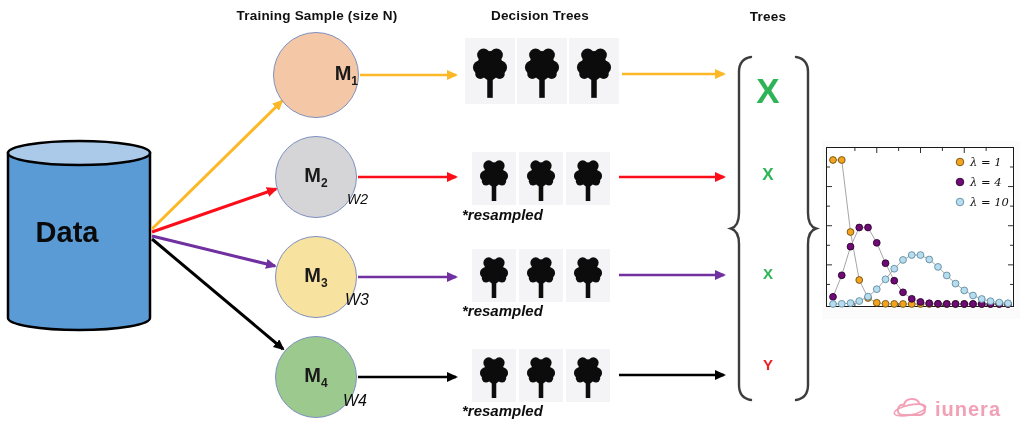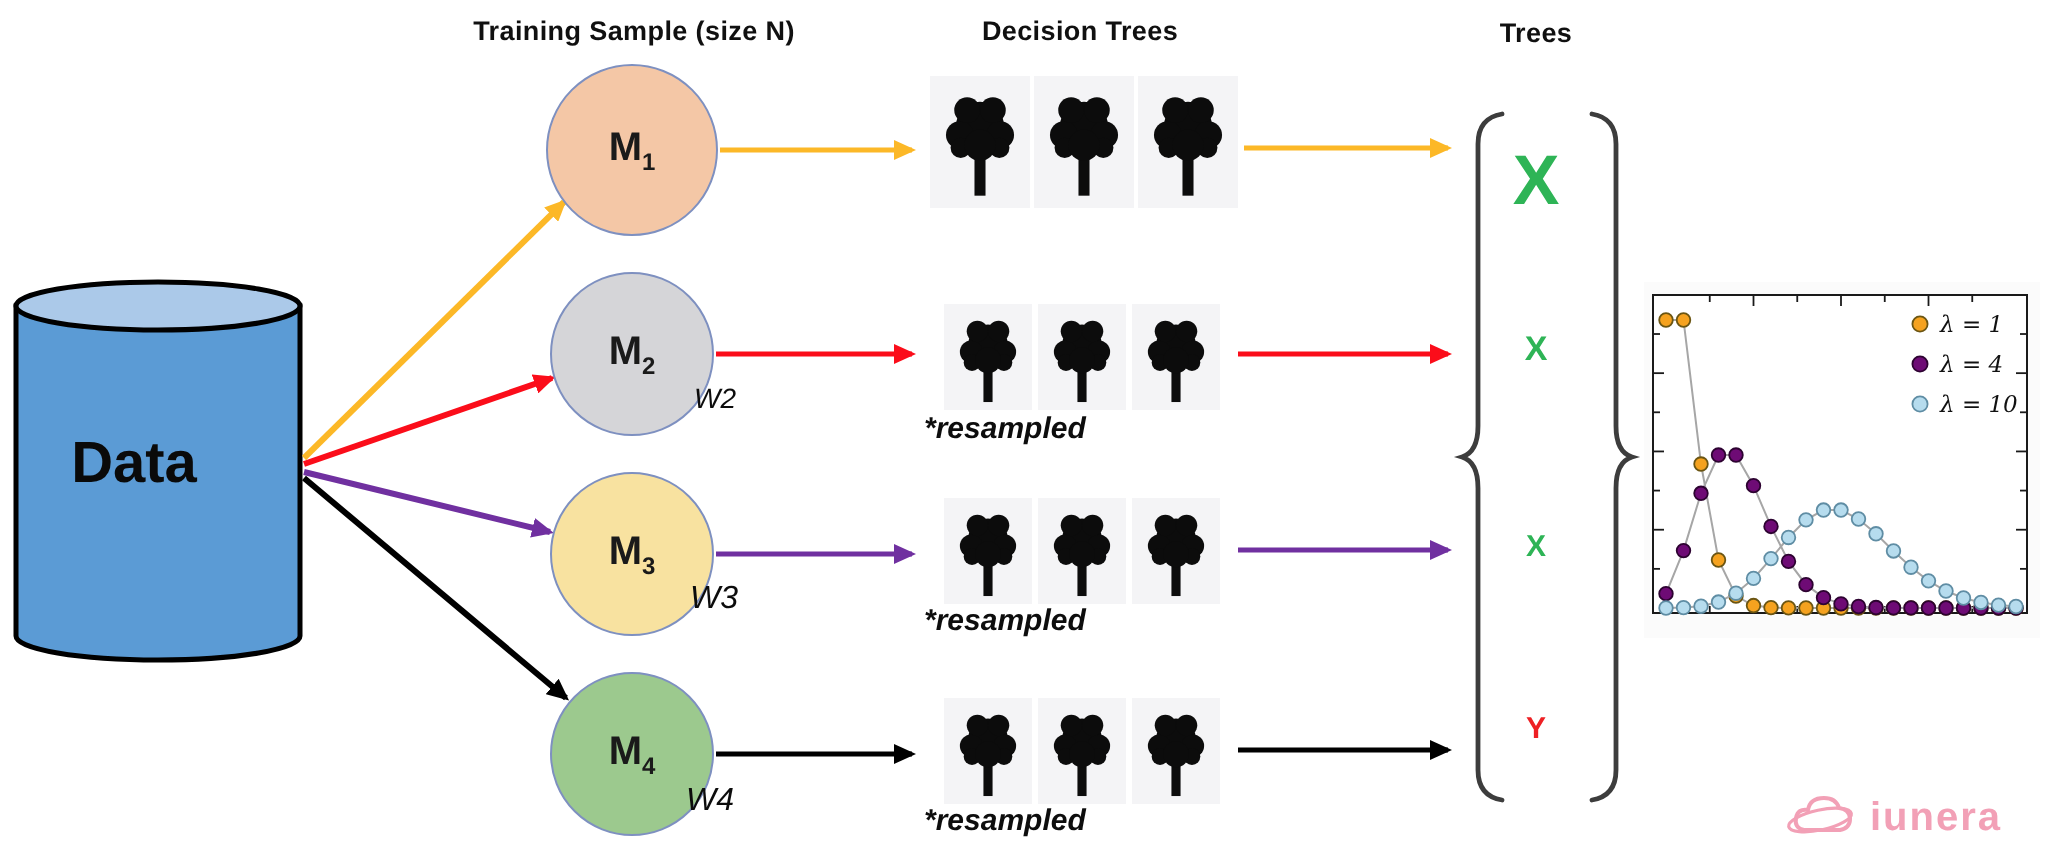--- a/index.html
+++ b/index.html
@@ -110,21 +110,21 @@
     <path d="M 751 57 Q 739 59 739 72 L 739 213 Q 739 226 731 228.5 Q 739 231 739 244 L 739 385 Q 739 398 751 400" fill="none" stroke-width="2.4" stroke-linecap="round" stroke="#3d3d3d"></path>
     <path d="M 796 57 Q 808 59 808 72 L 808 213 Q 808 226 816 228.5 Q 808 231 808 244 L 808 385 Q 808 398 796 400" fill="none" stroke-width="2.4" stroke-linecap="round" stroke="#3d3d3d"></path>
   </svg>
 
   <div class="hdr hdr-trees">Decision Trees</div>
   <div class="hdr hdr-training">Training Sample (size N)</div>
   <div class="hdr hdr-events">Trees</div>
 
   <div class="data-label">Data</div>
 
-  <div class="mcircle m1" style="background-color: rgb(244, 199, 166);">
+  <div class="mcircle m1" style="background-color: rgb(244, 199, 166); justify-content: flex-end;">
     <span class="mtxt"><span>M</span><sub>1</sub></span>
   </div>
   <div class="mcircle m2" style="background-color: rgb(213, 213, 216);">
     <span class="mtxt"><span>M</span><sub>2</sub></span>
   </div>
   <div class="mcircle m3" style="background-color: rgb(248, 226, 160);">
     <span class="mtxt"><span>M</span><sub>3</sub></span>
   </div>
   <div class="mcircle m4" style="background-color: rgb(156, 201, 142);">
     <span class="mtxt"><span>M</span><sub>4</sub></span>

